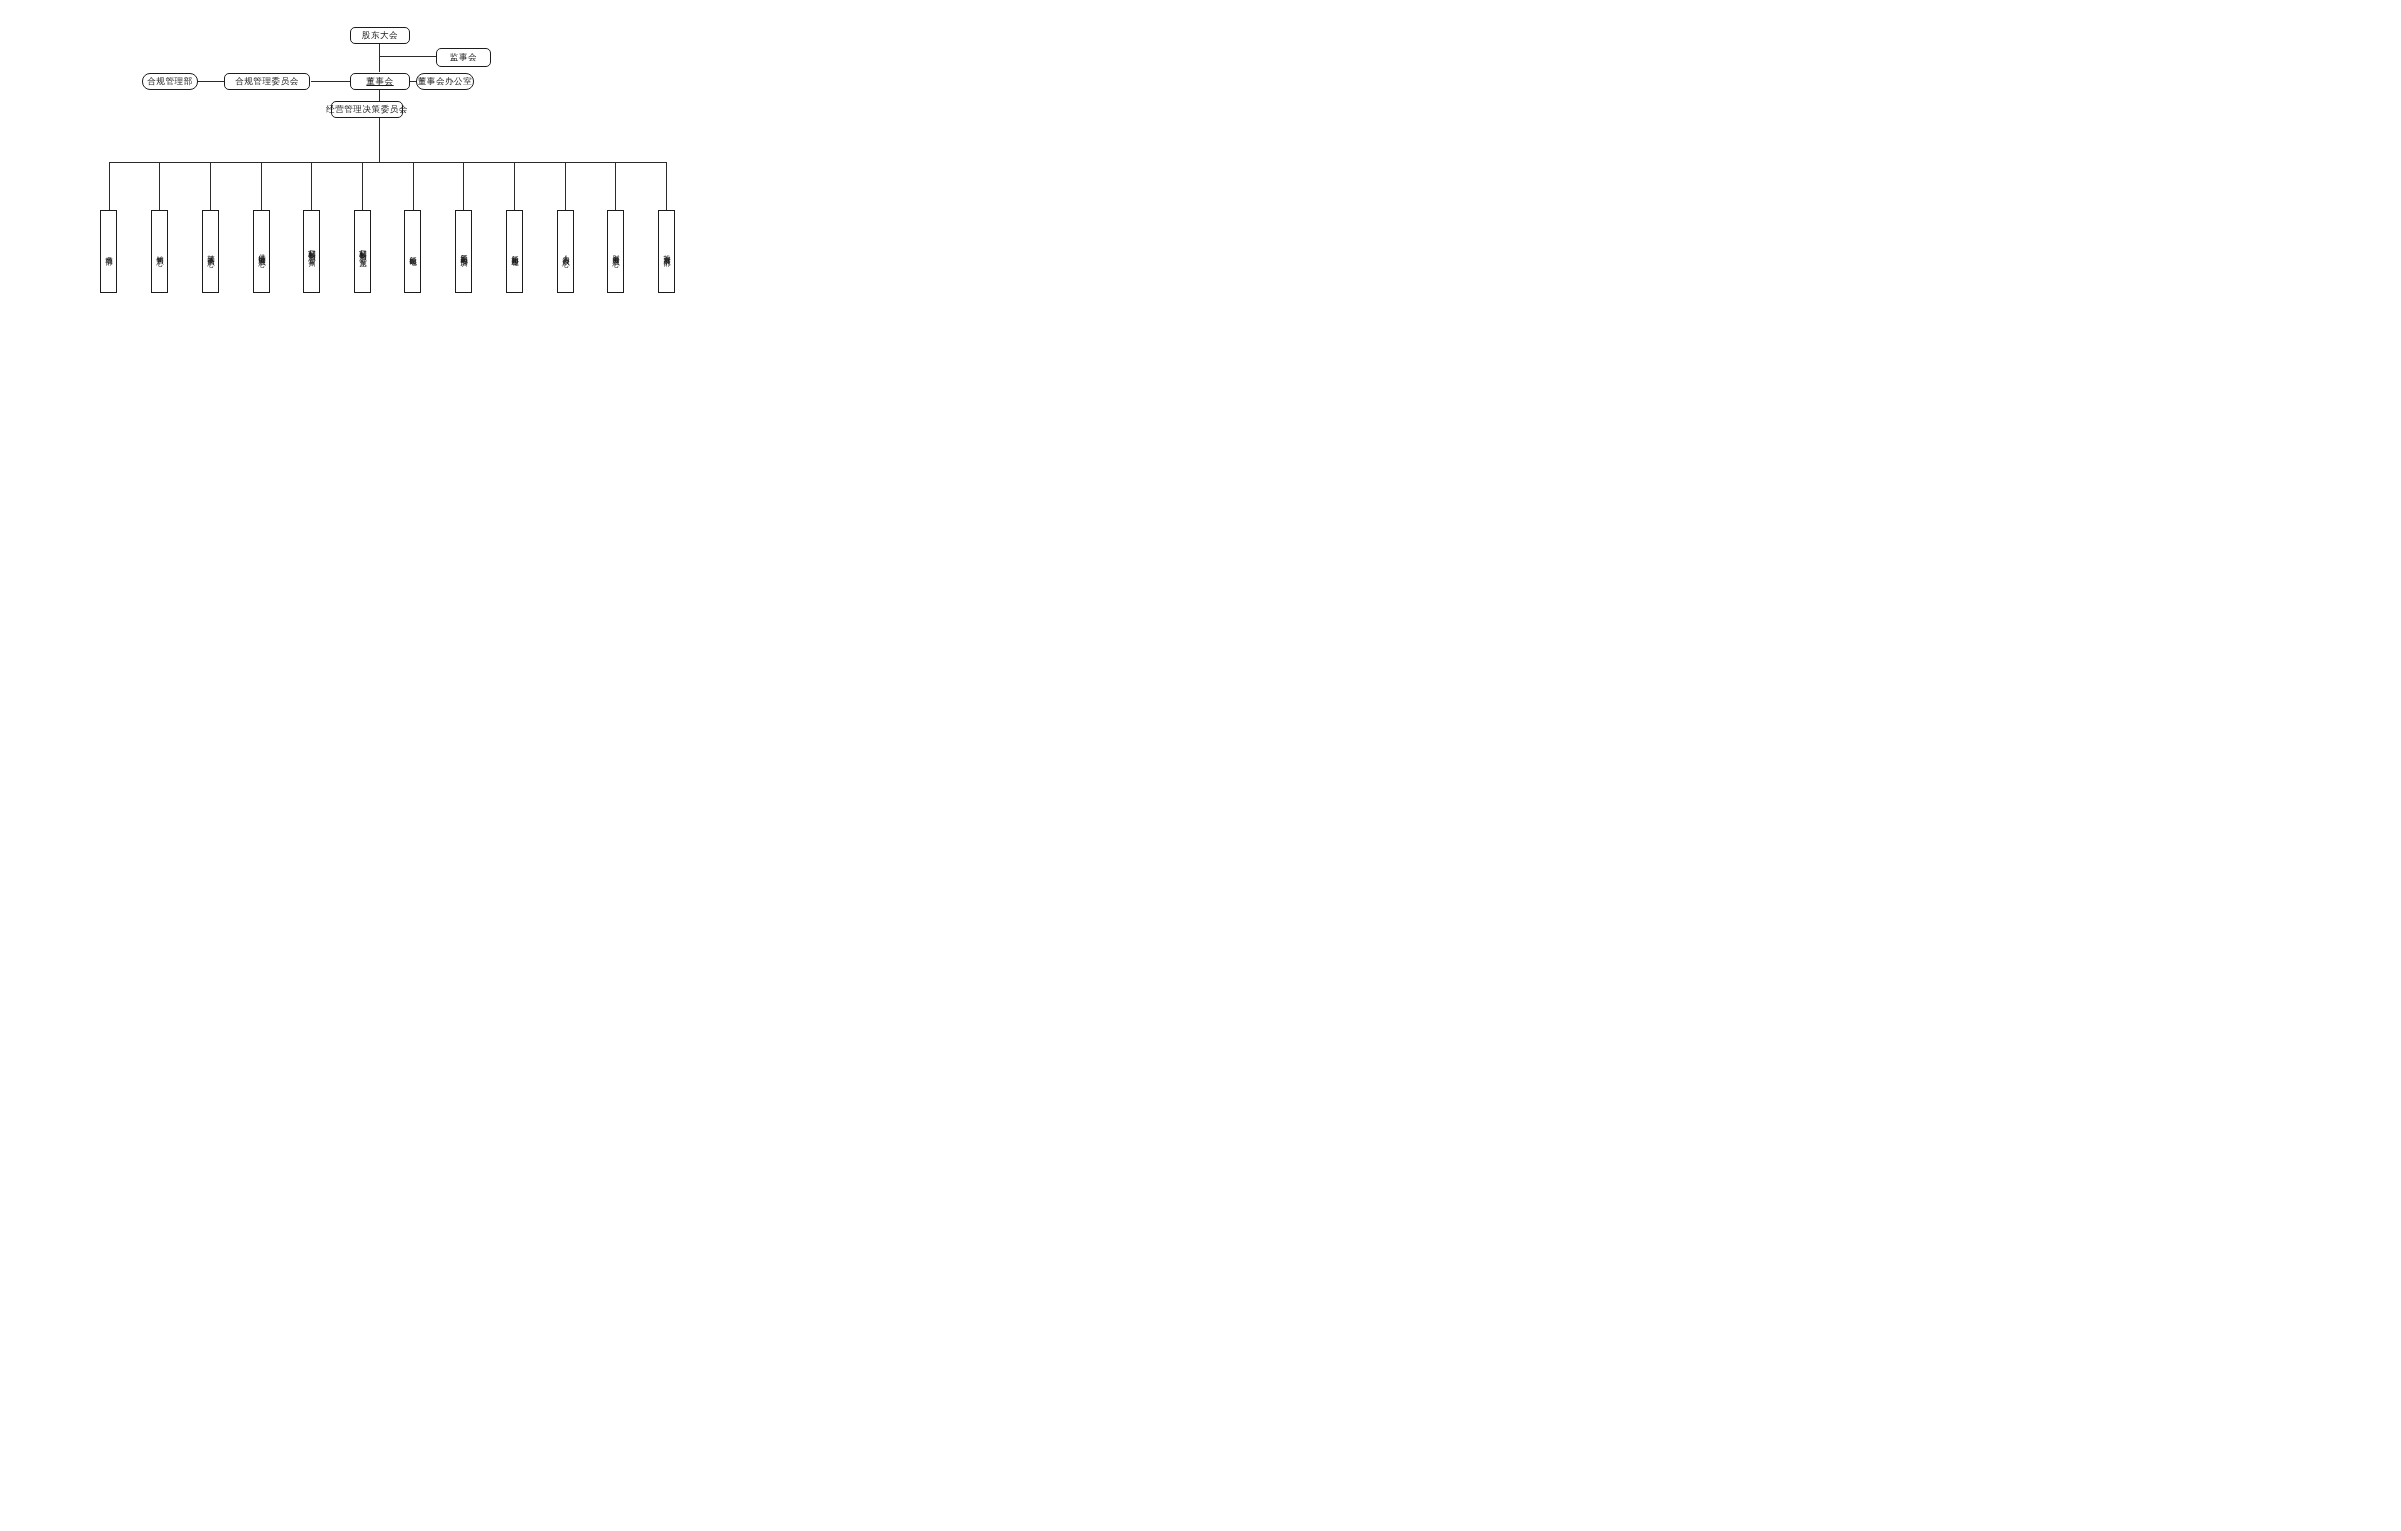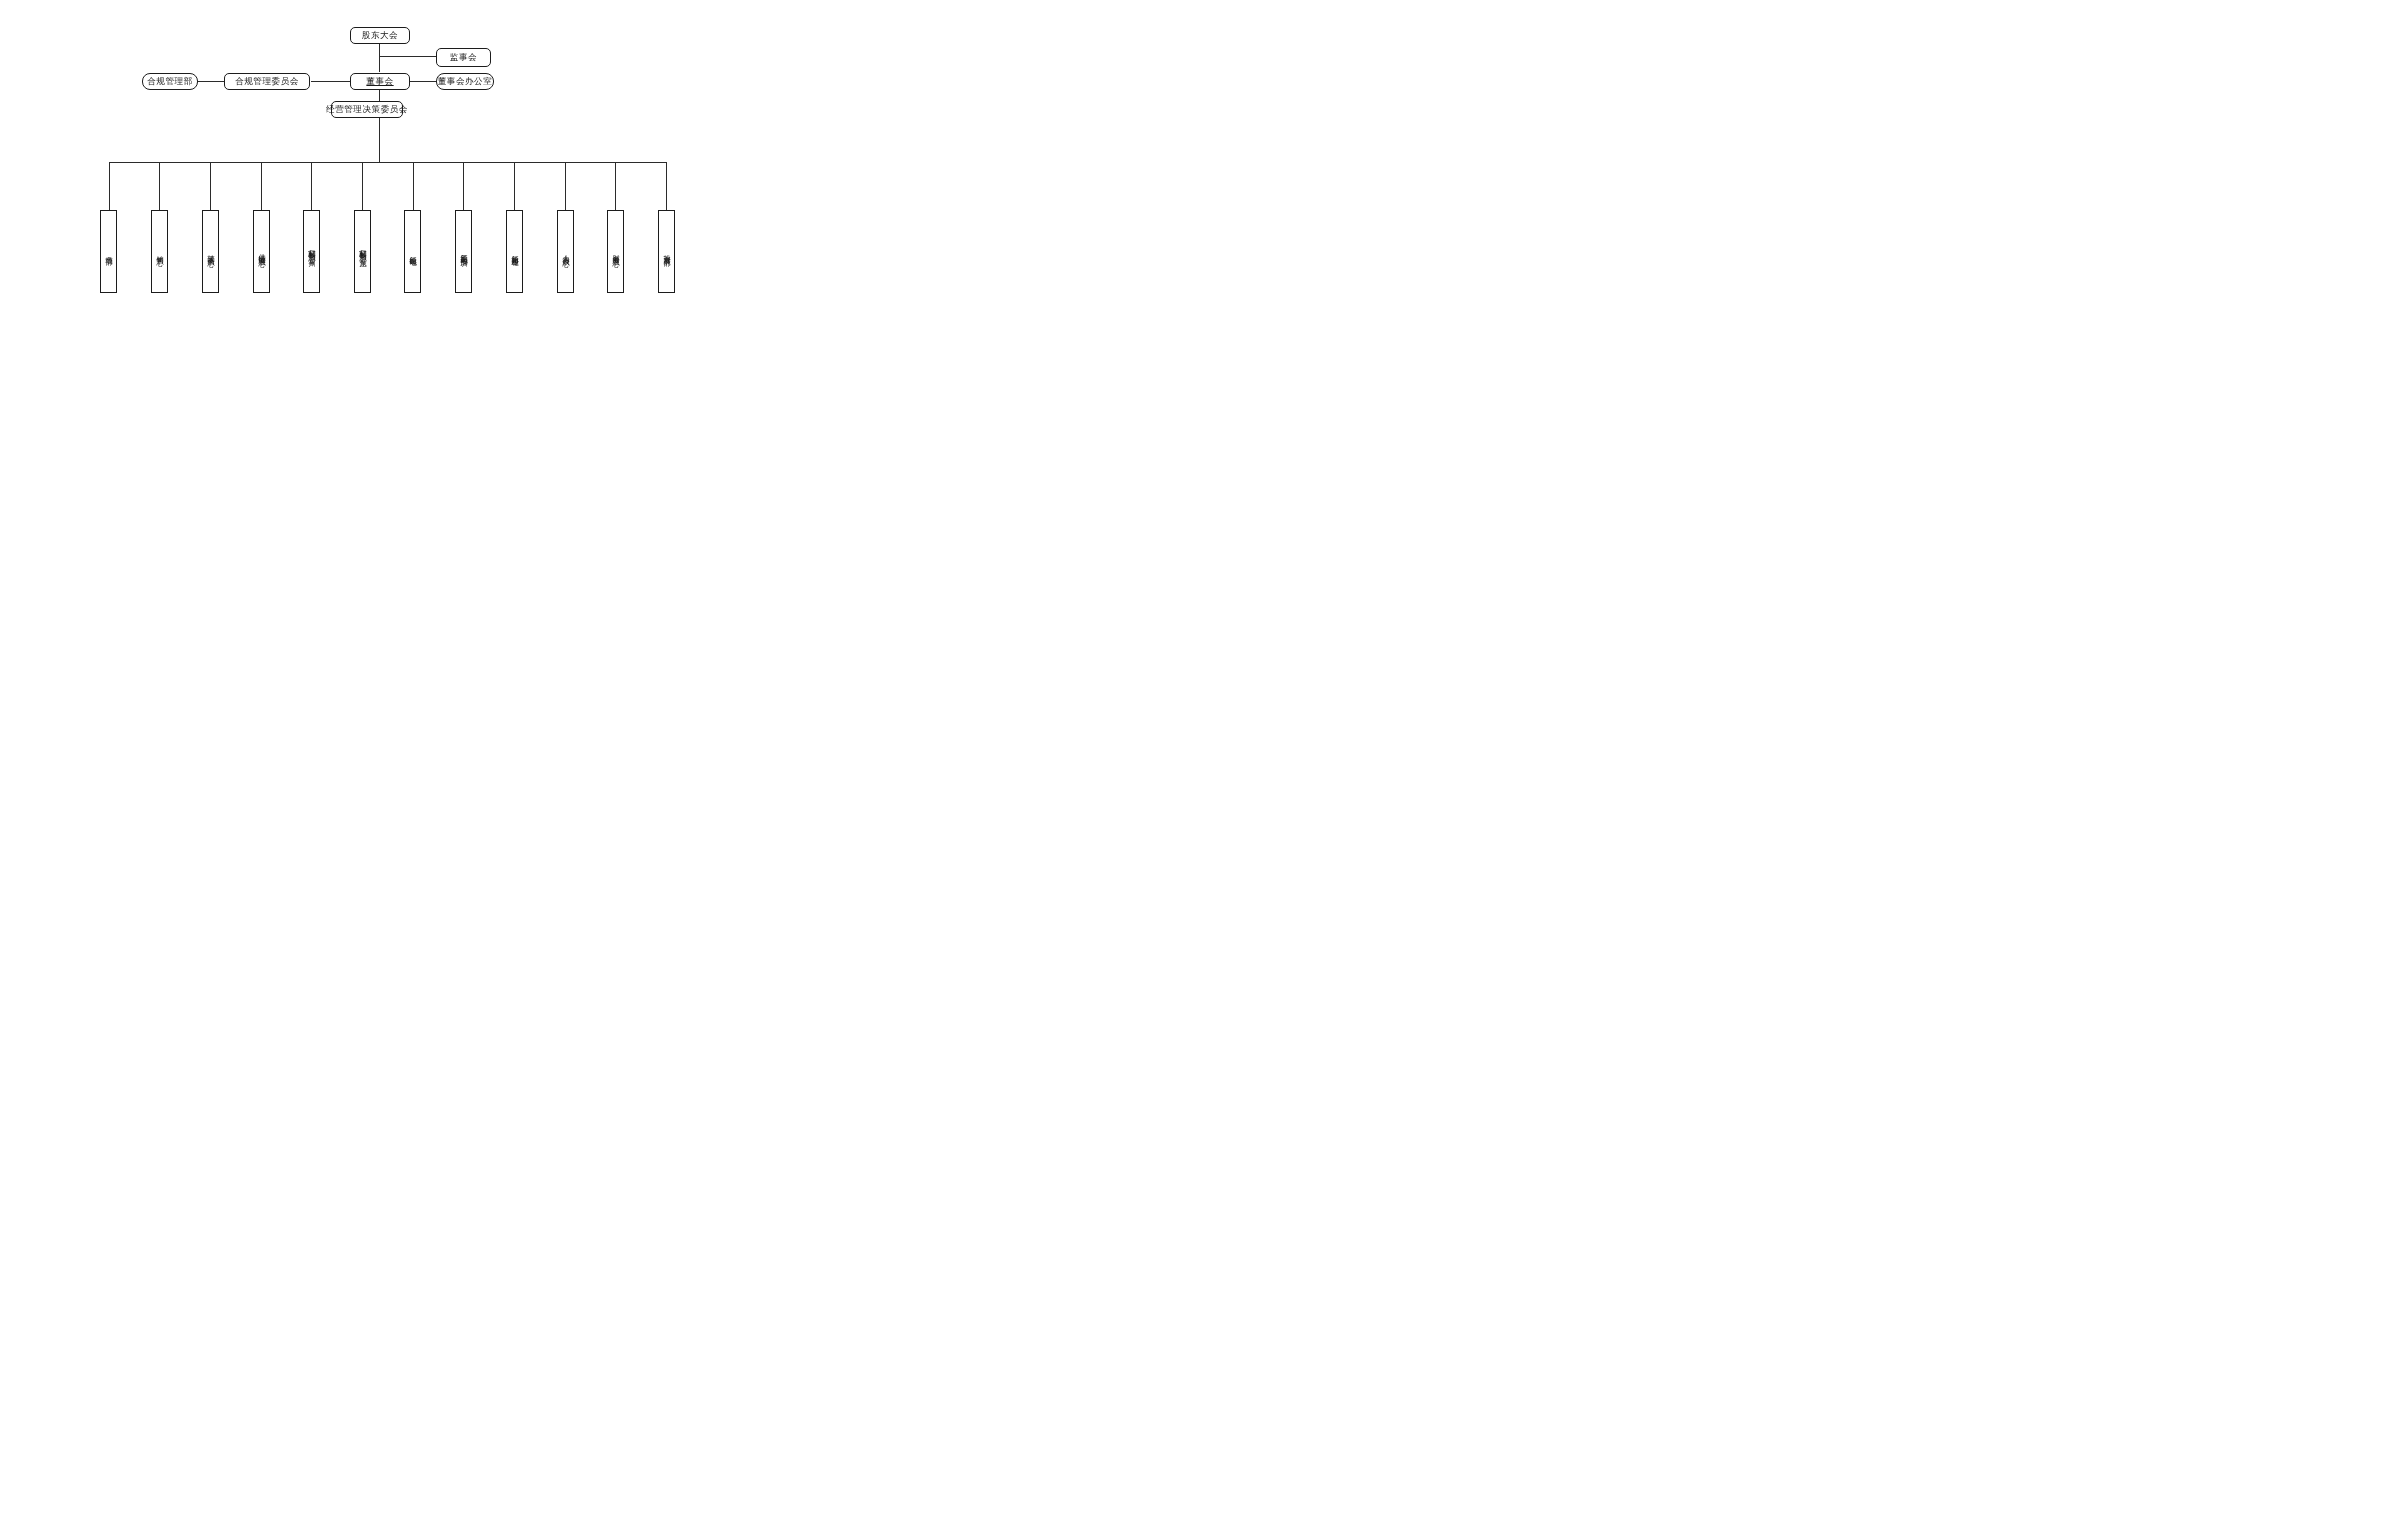--- a/index.html
+++ b/index.html
@@ -80,21 +80,21 @@
   <div class="line v" style="left:514px; top:162px; height:48px;"></div>
   <div class="line v" style="left:565px; top:162px; height:48px;"></div>
   <div class="line v" style="left:615px; top:162px; height:48px;"></div>
   <div class="line v" style="left:666px; top:162px; height:48px;"></div>
 
   <div class="node rounded" style="left:350px; top:27px;  width:60px; height:17.3px;">股东大会</div>
   <div class="node rounded" style="left:436px; top:48px;  width:55px; height:19px;">监事会</div>
   <div class="node square" style="left:142px; top:73px; width:56px; height:17px;">合规管理部</div>
   <div class="node rounded" style="left:224px; top:73px; width:86px; height:17px;">合规管理委员会</div>
   <div class="node rounded" style="left:350px; top:73px; width:60px; height:17px;text-decoration:underline;">董事会</div>
-  <div class="node square" style="left:436px; top:73px; width:58px; height:17px;">董事会办公室</div>
+  <div class="node square" style="left:416px; top:73px; width:58px; height:17px;">董事会办公室</div>
   <div class="node rounded" style="left:331px; top:101px; width:72px; height:17px;">经营管理决策委员会</div>
 
   <div class="dept" style="left:100px;">市场部</div>
   <div class="dept" style="left:151px;">销售中心</div>
   <div class="dept" style="left:202px;">技术运营中心</div>
   <div class="dept" style="left:253px;">供应链管理中心</div>
   <div class="dept" style="left:303px;">材料制造中心(常州)</div>
   <div class="dept" style="left:354px;">材料制造中心(东莞)</div>
   <div class="dept" style="left:404px;">新纶锂电</div>
   <div class="dept" style="left:455px;">新纶光电（深圳）</div>

